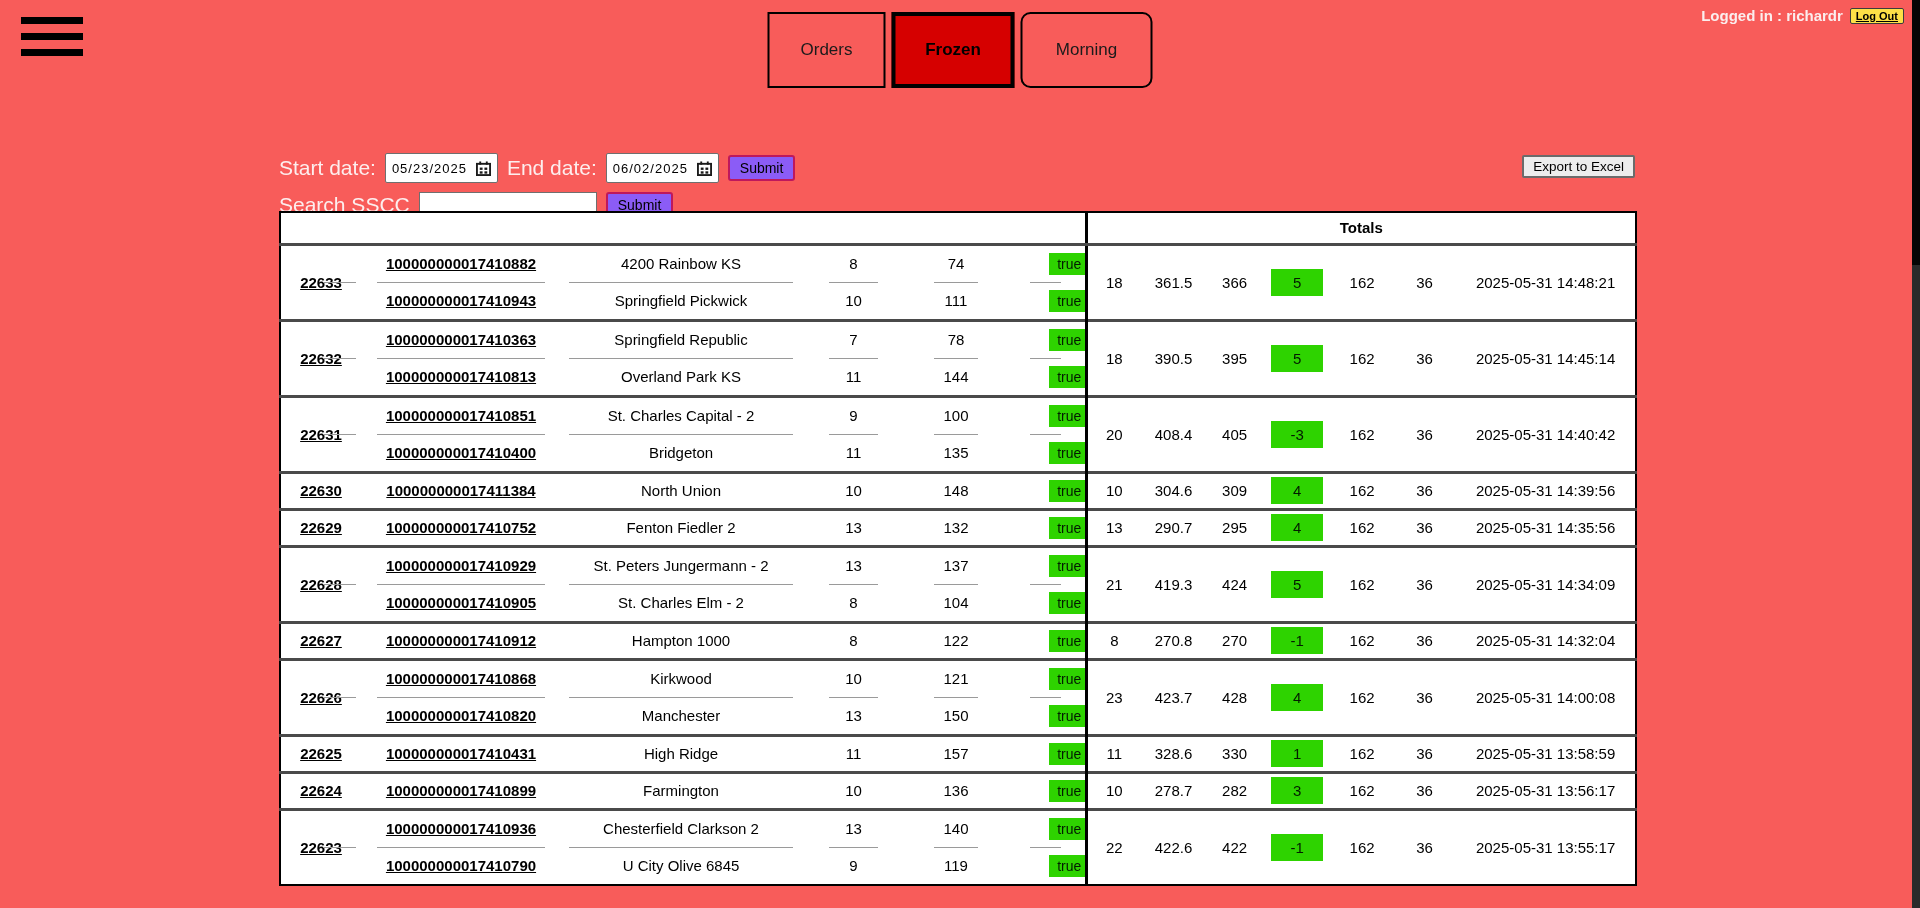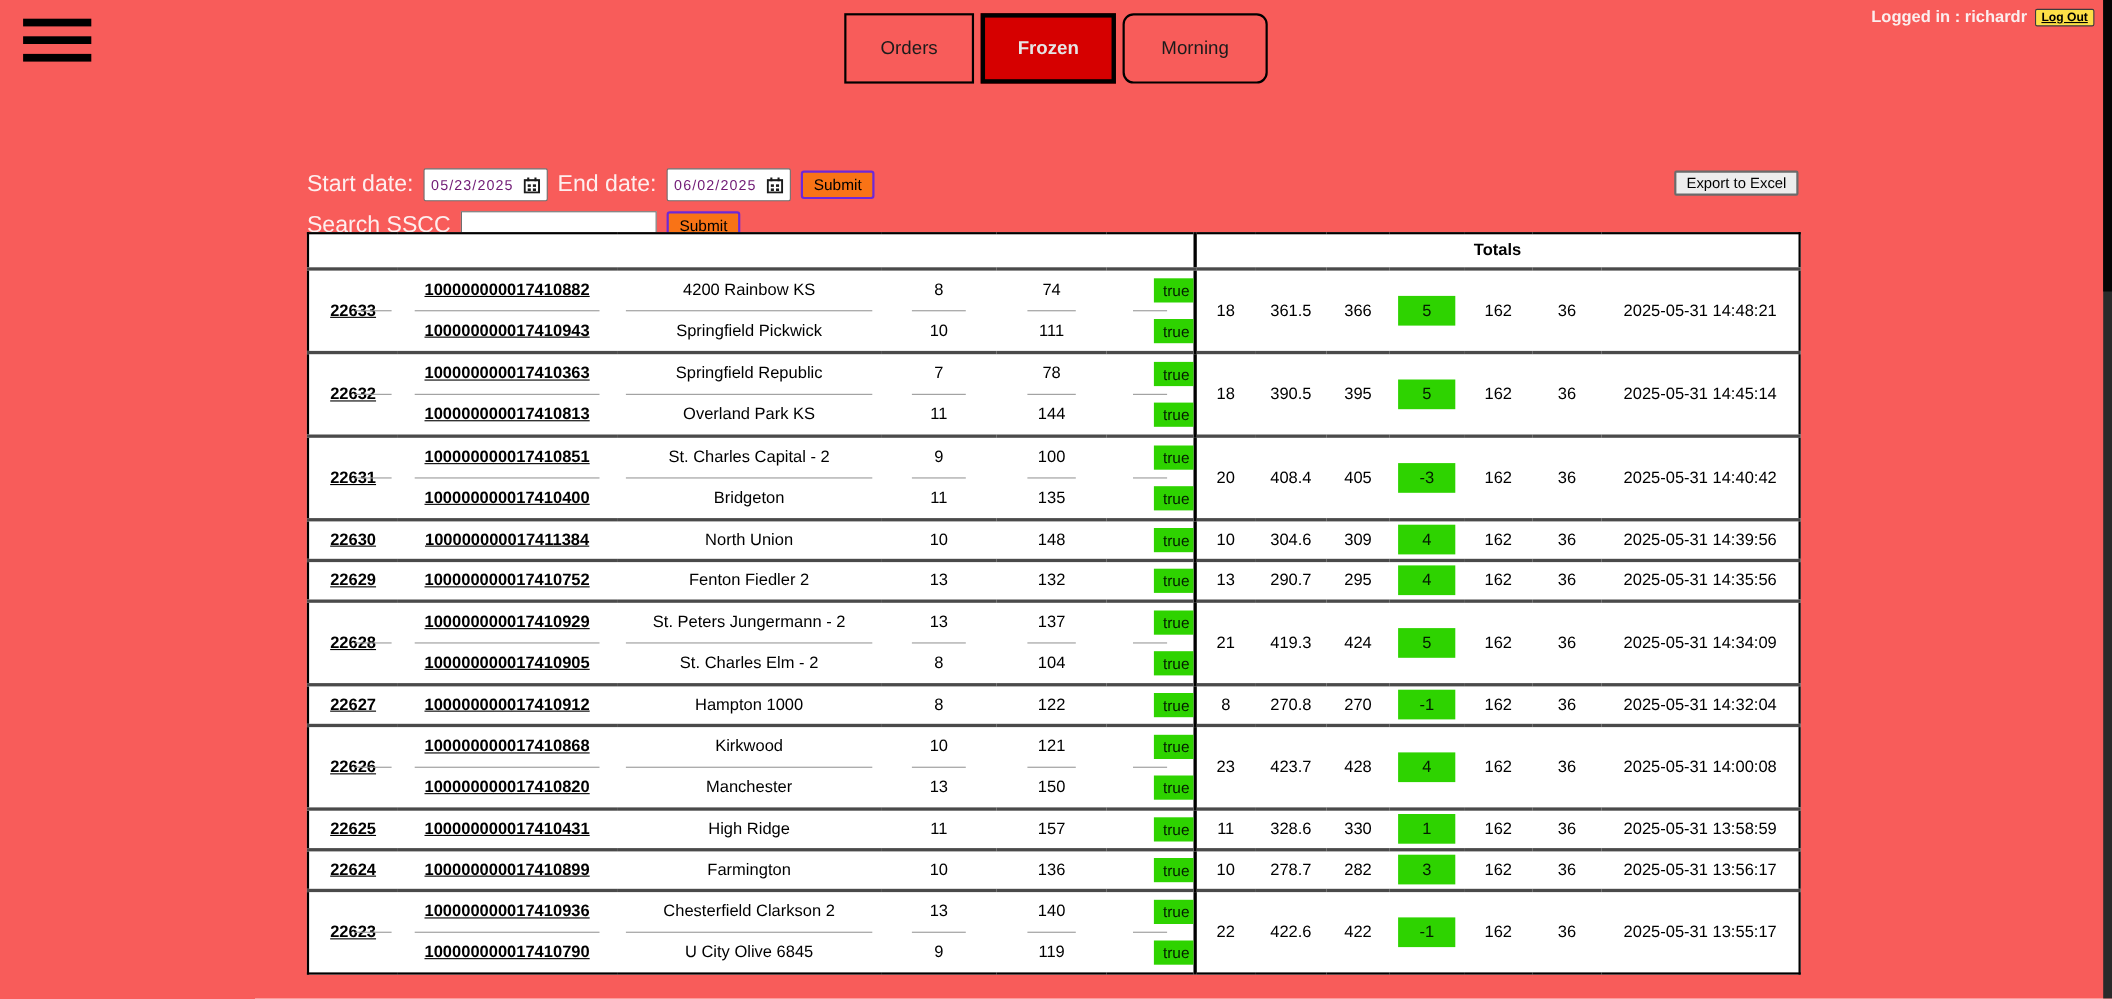--- a/index.html
+++ b/index.html
@@ -10,41 +10,41 @@
   html,body{width:1920px; height:908px; overflow:hidden;}
   body{font-family:"Liberation Sans","DejaVu Sans",sans-serif;}
   .page{position:relative; width:1920px; height:908px; background:var(--bg); overflow:hidden;}
 
   
   .hamburger{position:absolute; left:21px; top:17px; width:62px; height:42px; cursor:pointer;}
   .hamburger span{display:block; height:7px; background:#000; margin-bottom:9px;}
 
   
   .tabs{position:absolute; left:50%; top:12px; transform:translateX(-50%); display:flex; gap:6px; align-items:stretch;}
-  .tab{height:64px; background:transparent; border:2px solid #000; color:#1b1b1b;
+  .tab{height:76px; background:transparent; border:2px solid #000; color:#1b1b1b;
        font-size:17px; display:flex; align-items:center; justify-content:center; cursor:pointer;
        font-family:inherit;}
   .tab.orders{width:118px;}
-  .tab.frozen{width:123px; background:var(--active-tab); border:4px solid #000; font-weight:bold; color:#e5e5e5;}
+  .tab.frozen{width:123px; background:var(--active-tab); border:4px solid #000; font-weight:bold; color:#000000;}
   .tab.morning{width:132px;border-radius:10px;}
 
   
   .login{position:absolute; top:7px; right:16px; display:flex; align-items:center; gap:7px;}
   .login .who{color:#fbeeee; font-weight:bold; font-size:15px;}
   .logout-btn{background:#fde047; border:1px solid #3c3c3c; border-radius:2px; font-size:11px;
        font-weight:bold; text-decoration:underline; padding:1px 5px; cursor:pointer; color:#000; font-family:inherit;}
 
   
   .filters{position:absolute; left:279px; top:153px; width:1356px;}
   .frow{display:flex; align-items:center; gap:9px; margin-bottom:9px;}
   .flabel{color:#fdeeee; font-size:21px;}
   .date-input{width:113px; height:30px; background:#fff; border:1px solid #6f6f6f; border-radius:2px;
        display:flex; align-items:center; justify-content:space-between; padding:0 6px; cursor:text;}
-  .date-input .dval{font-size:13px; letter-spacing:1px; color:#701a75;}
-  .btn{background:#f97316; border:2px solid #6d28d9; border-radius:3px; font-size:14px; color:#000;
+  .date-input .dval{font-size:13px; letter-spacing:1px; color:#000000;}
+  .btn{background:#8b5cf6; border:2px solid #be185d; border-radius:3px; font-size:14px; color:#000;
        padding:3px 10px; cursor:pointer; font-family:inherit;}
   .search-input{width:178px; height:26px; border:1px solid #6f6f6f; background:#fff; font-size:14px; padding:0 5px;}
   .export-btn{position:absolute; right:0; top:2px; background:#ededed; border:2px solid #6b6b6b;
        border-radius:2px; font-size:13.5px; padding:2px 9px; cursor:pointer; font-family:inherit;}
 
   
   table.orders{position:absolute; left:279px; top:211px; width:1356px; border-collapse:collapse;
        background:#fff; border:2px solid var(--tborder); table-layout:fixed; font-size:15px; color:#000;}
   th,td{text-align:center; vertical-align:middle; overflow:hidden;}
   tr.trow th{height:32px; border-bottom:3px solid var(--divider); font-size:15px;}

